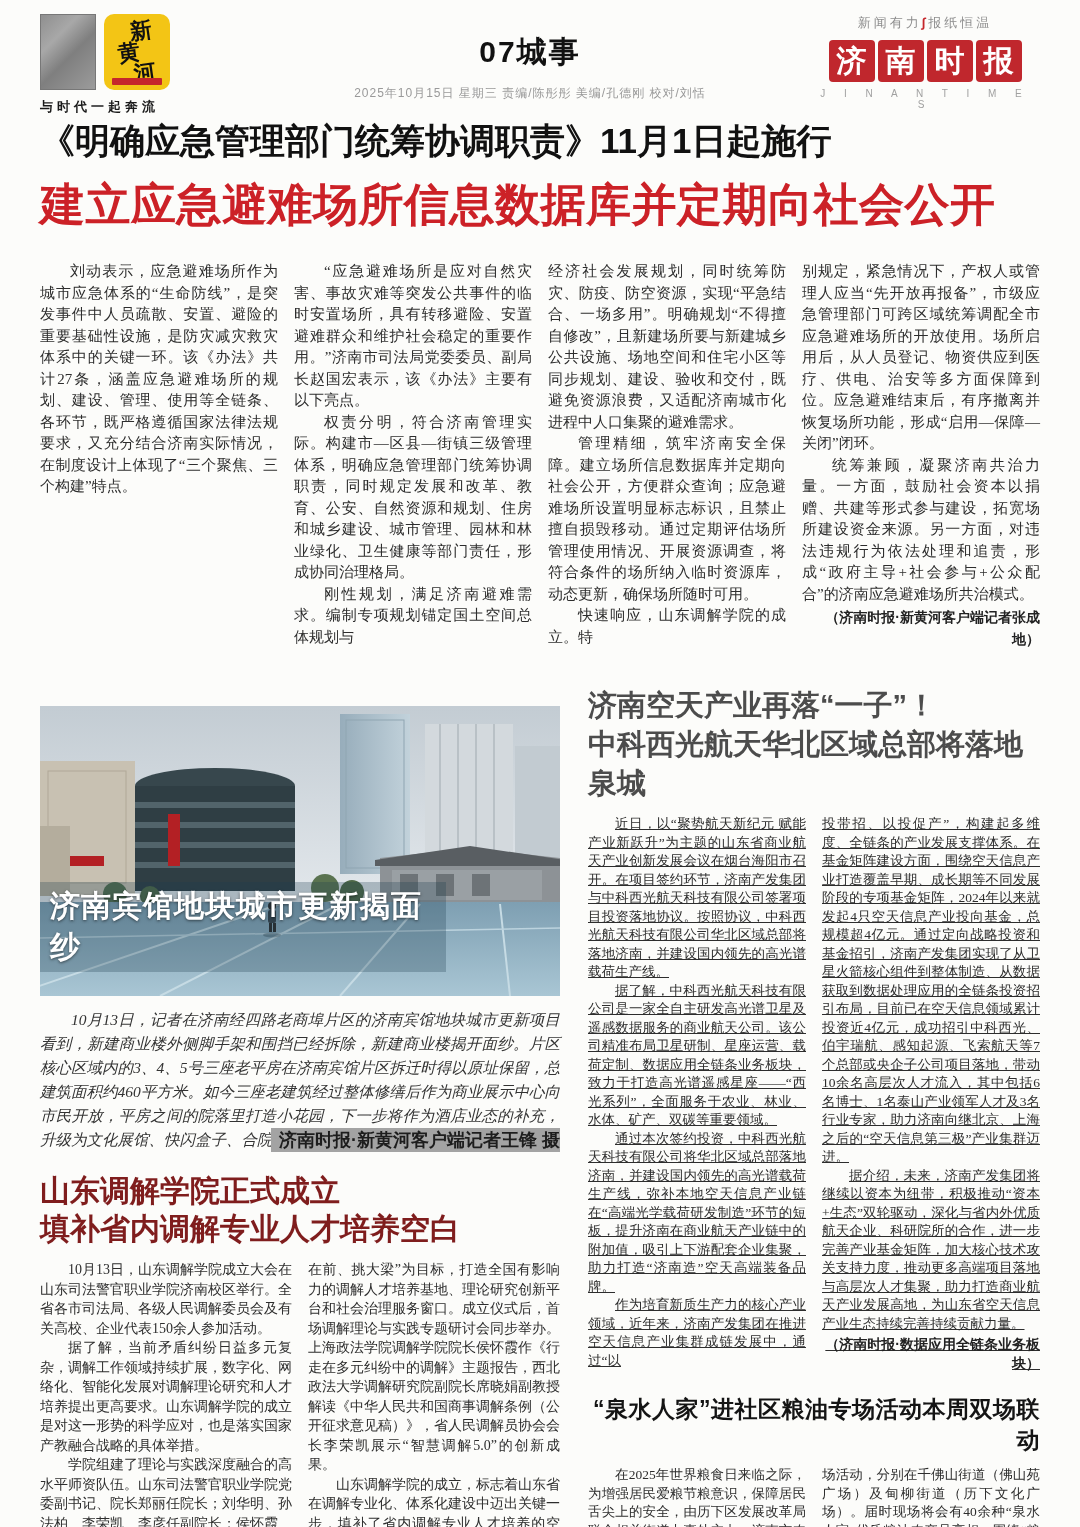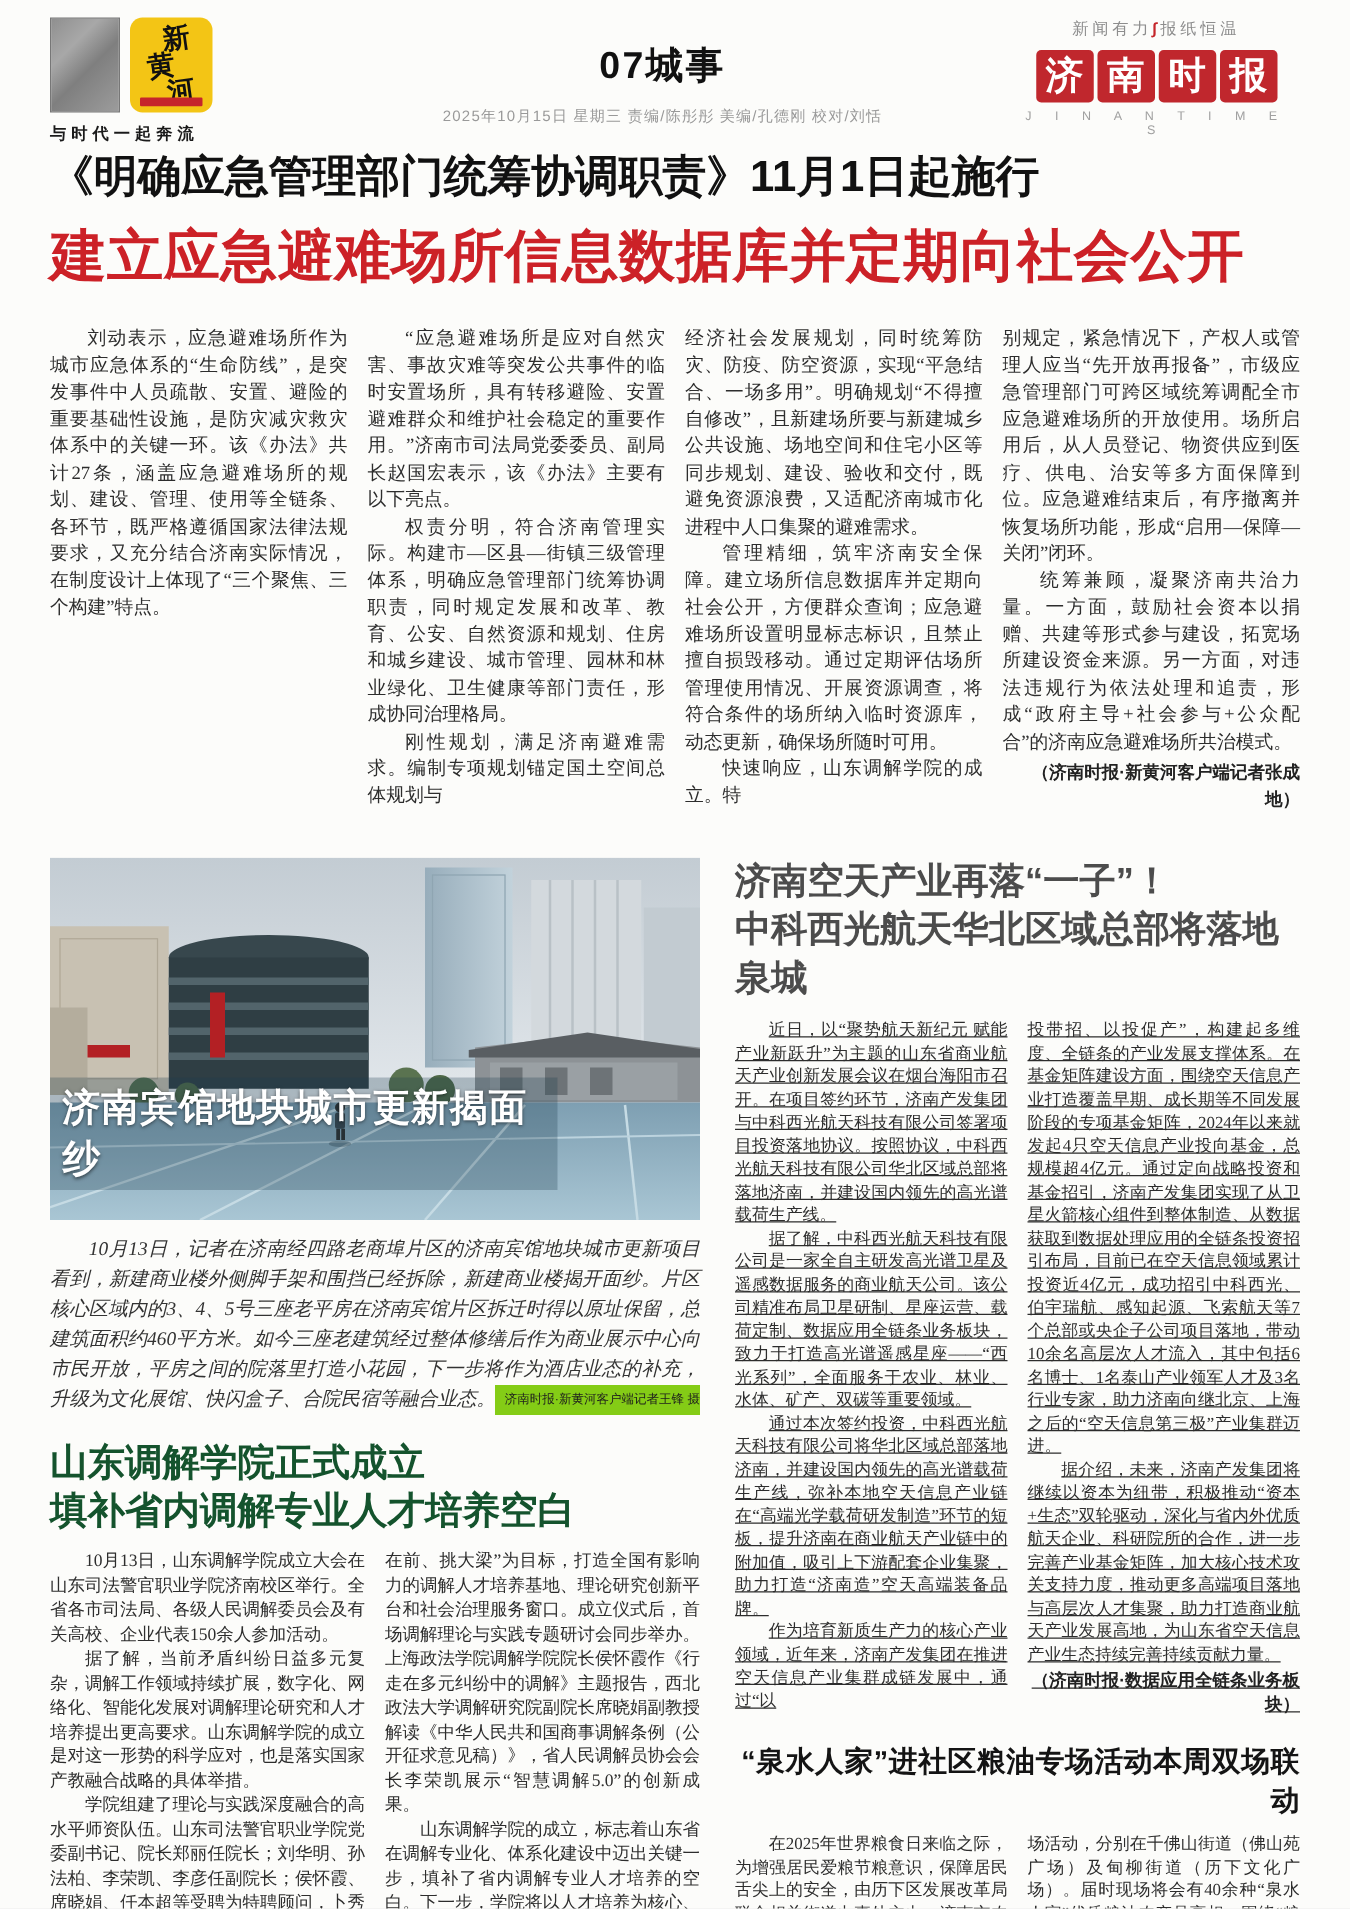--- a/index.html
+++ b/index.html
@@ -38,32 +38,32 @@
   .lead-body { display:flex; gap:16px; margin-top:26px; }
   .lead-col { flex:0 0 238px; font-size:15px; line-height:21.5px; text-align:justify; }
   p.para { text-indent:2em; }
   p.cont { text-indent:0; }
   .byline { font-family:"Liberation Sans",sans-serif; font-weight:700; font-size:14px; text-align:right; margin-top:2px; color:#222; }
   
   .lower { display:flex; gap:28px; margin-top:36px; }
   .flow-left { width:520px; }
   .flow-right { width:452px; }
   
-  .photo-wrap { position:relative; width:520px; height:290px; overflow:hidden; }
+  .photo-wrap { position:relative; width:520px; height:290px; overflow:hidden;margin-top:20px; }
   .photo-wrap svg { display:block; }
   .photo-overlay { position:absolute; left:0; bottom:24px; width:78%; padding:4px 10px;
     background:rgba(30,60,80,0.28);
     font-family:"Liberation Sans",sans-serif; font-weight:800; font-size:30px; color:#fff;
     text-shadow:0 1px 3px rgba(0,0,0,0.55); letter-spacing:1px; }
   .photo-caption { position:relative; margin-top:12px; font-style:italic; font-size:15.5px; line-height:24px; text-align:justify; color:#333; }
   .photo-caption .para { text-indent:2em; }
-  .photo-credit { position:absolute; right:0; bottom:0; font-style:normal; font-family:"Liberation Sans",sans-serif; font-weight:400; font-size:10px; color:#1d1d1d; background:#84cc16; padding-left:8px; }
+  .photo-credit { position:absolute; right:0; bottom:0; font-style:normal; font-family:"Liberation Sans",sans-serif; font-weight:700; font-size:18px; color:#1d1d1d; background:#a3a3a3; padding-left:8px; }
   
   .mediation { margin-top:20px; }
-  .med-title { font-family:"Liberation Sans",sans-serif; font-weight:800; font-size:30px; line-height:38px; color:#14532d; }
+  .med-title { font-family:"Liberation Sans",sans-serif; font-weight:800; font-size:30px; line-height:38px; color:#7f1d1d; }
   .med-body { display:flex; gap:16px; margin-top:12px; }
   .med-col { flex:0 0 252px; font-size:14px; line-height:19.5px; text-align:justify; }
   
   .aero-title { font-family:"Liberation Sans",sans-serif; font-weight:800; font-size:29px; line-height:39px; color:#4c4c4c; }
   .aero-body { display:flex; gap:16px; margin-top:12px; }
   .aero-col { flex:0 0 218px; font-size:13.5px; line-height:18.5px; text-align:justify;text-decoration:underline; }
   
   .grain { margin-top:22px; }
   .grain-title { font-family:"Liberation Sans",sans-serif; font-weight:800; font-size:23px; color:#141414; letter-spacing:0.5px;text-align:right; }
   .grain-body { display:flex; gap:16px; margin-top:10px; }

